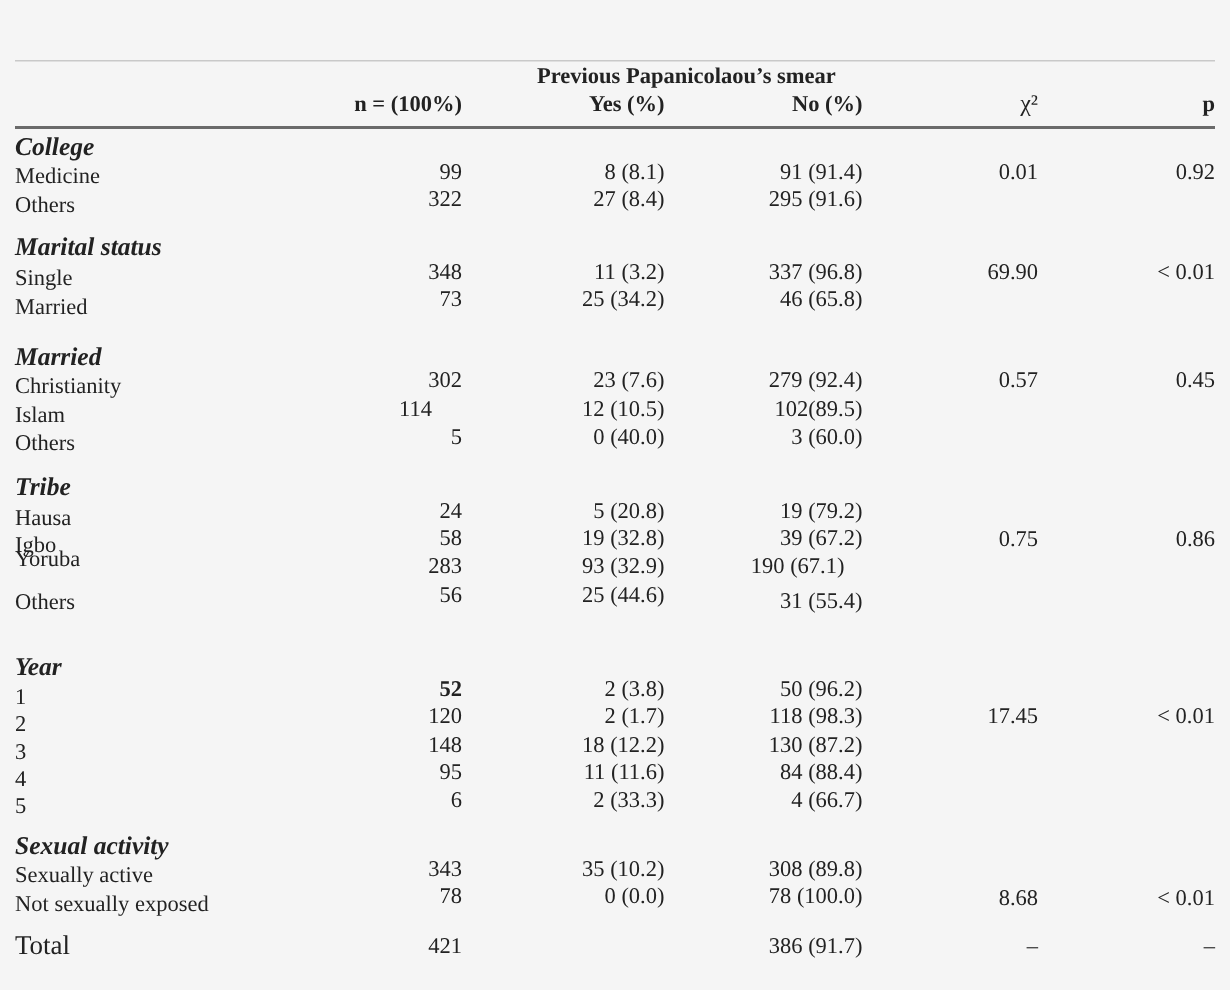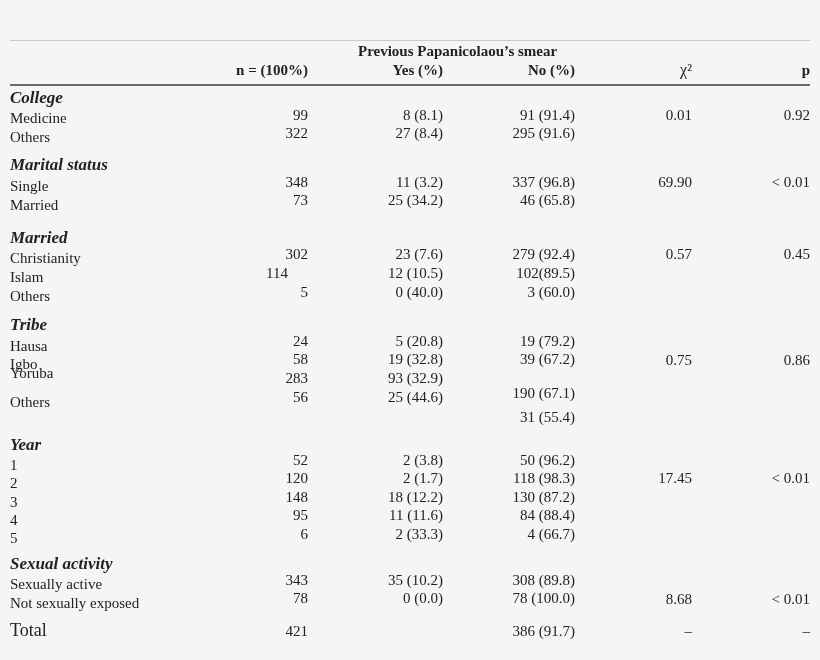--- a/index.html
+++ b/index.html
@@ -112,29 +112,29 @@
 <div class="txt r" style="right:245px; top:332px;">19 (79.2)</div>
 <div class="txt" style="left:10px; top:355px;">Igbo</div>
 <div class="txt r" style="right:512px; top:350px;">58</div>
 <div class="txt r" style="right:377px; top:350px;">19 (32.8)</div>
 <div class="txt r" style="right:245px; top:350px;">39 (67.2)</div>
 <div class="txt r" style="right:128px; top:351px;font-family:Liberation Serif, serif;">0.75</div>
 <div class="txt r" style="right:10px; top:351px;">0.86</div>
 <div class="txt" style="left:10px; top:364px;font-family:Liberation Serif, serif;">Yoruba</div>
 <div class="txt r" style="right:512px; top:369px;">283</div>
 <div class="txt r" style="right:377px; top:369px;">93 (32.9)</div>
-<div class="txt r" style="right:245px; top:369px;margin-top:15px;">190 (67.1)</div>
+<div class="txt r" style="right:257px; top:369px;">190 (67.1)</div>
 <div class="txt" style="left:10px; top:393px;">Others</div>
 <div class="txt r" style="right:512px; top:388px;">56</div>
 <div class="txt r" style="right:377px; top:388px;">25 (44.6)</div>
-<div class="txt r" style="right:245px; top:408px;">31 (55.4)</div>
+<div class="txt r" style="right:245px; top:392px;">31 (55.4)</div>
 
 <div class="txt sec" style="left:10px; top:436px;">Year</div>
 <div class="txt" style="left:10px; top:456px;">1</div>
-<div class="txt r" style="right:512px; top:451px;">52</div>
+<div class="txt r" style="right:512px; top:451px;font-weight:bold;">52</div>
 <div class="txt r" style="right:377px; top:451px;">2 (3.8)</div>
 <div class="txt r" style="right:245px; top:451px;">50 (96.2)</div>
 <div class="txt" style="left:10px; top:474px;">2</div>
 <div class="txt r" style="right:512px; top:469px;">120</div>
 <div class="txt r" style="right:377px; top:469px;">2 (1.7)</div>
 <div class="txt r" style="right:245px; top:469px;">118 (98.3)</div>
 <div class="txt r" style="right:128px; top:469px;">17.45</div>
 <div class="txt r" style="right:10px; top:469px;">&lt; 0.01</div>
 <div class="txt" style="left:10px; top:493px;">3</div>
 <div class="txt r" style="right:512px; top:488px;">148</div>

